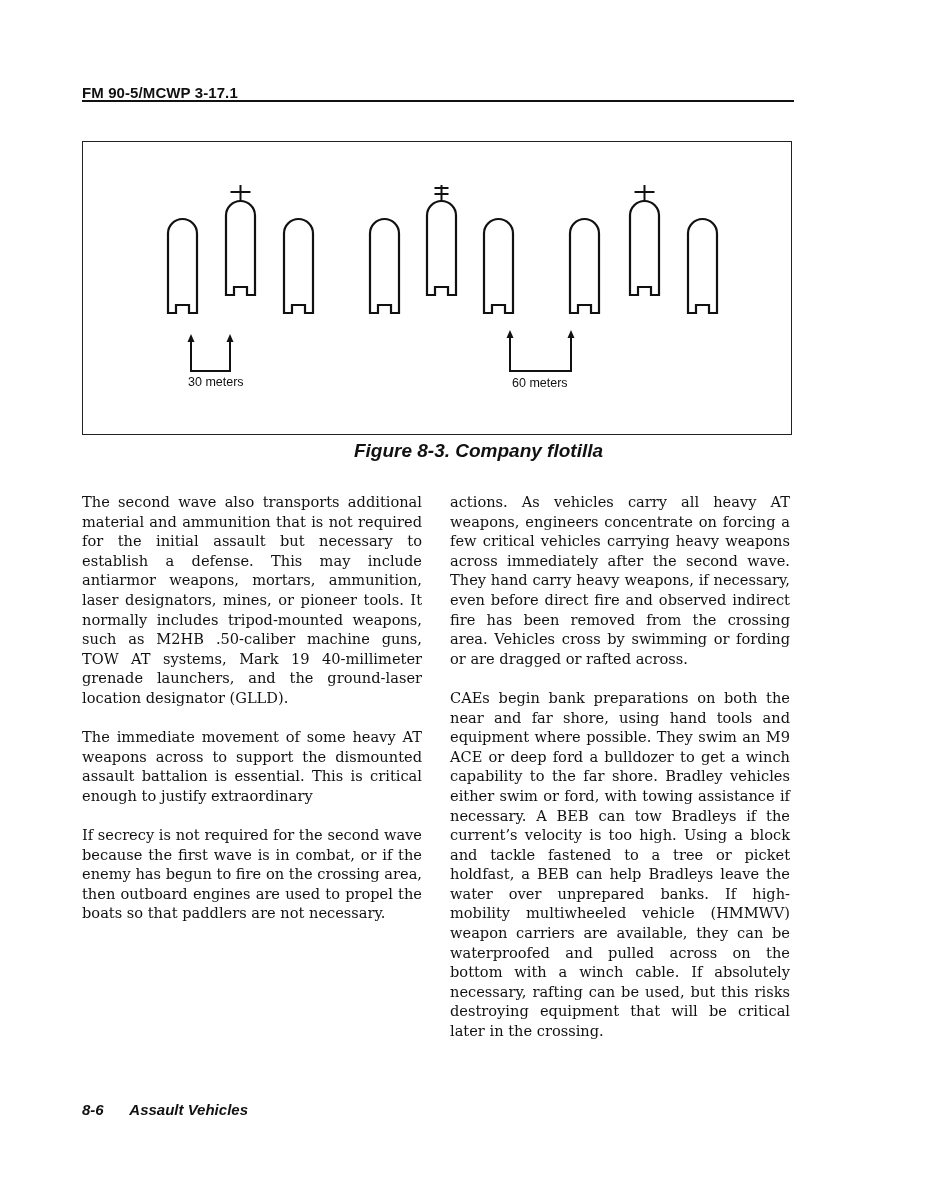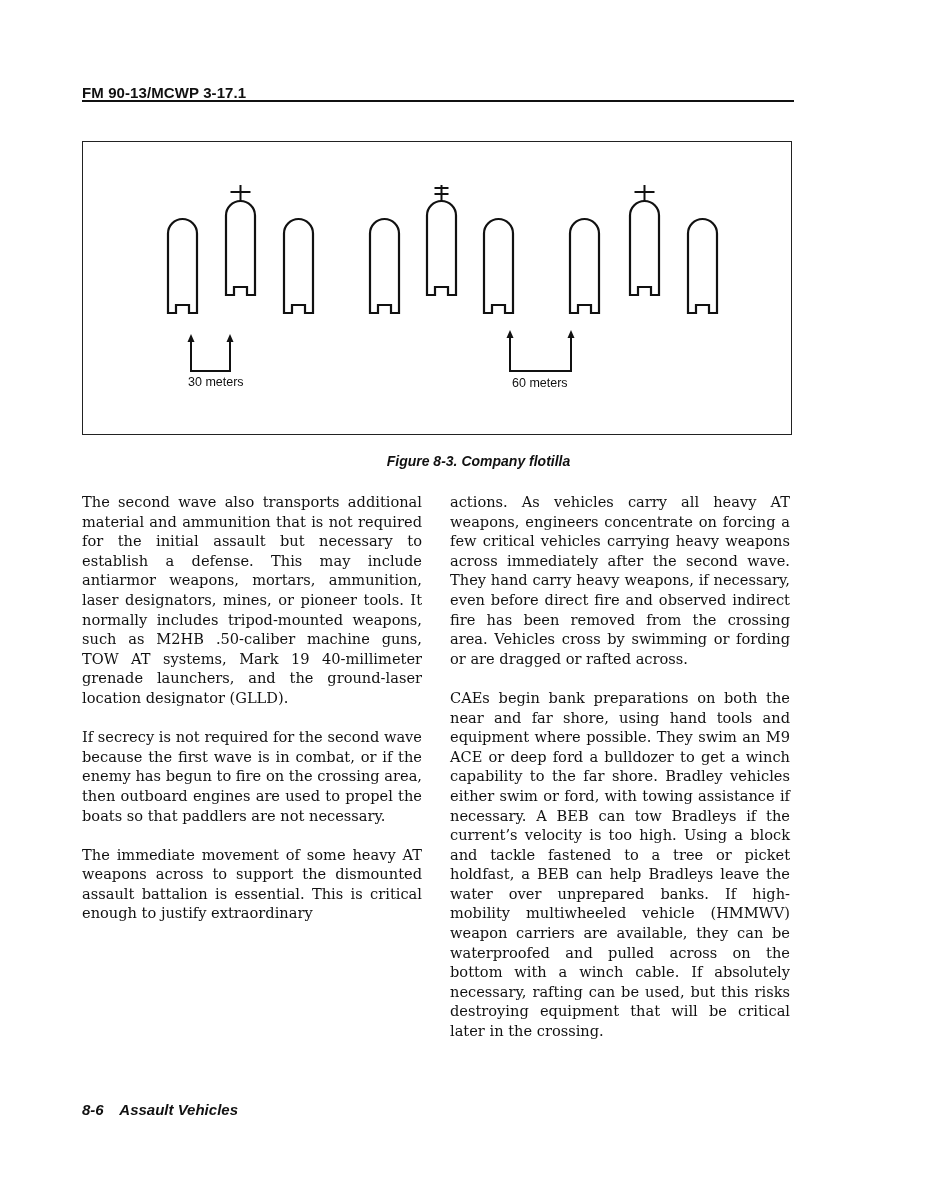--- a/index.html
+++ b/index.html
@@ -14,41 +14,41 @@
   .figure-box {
     position: absolute; left: 82px; top: 141px; width: 708px; height: 292px;
     border: 1.5px solid #222; box-sizing: content-box;
   }
   .figure-box svg { position: absolute; left: 0; top: 0; }
   .fig-label {
     position: absolute; font-family: "Liberation Sans", sans-serif; font-size: 12.5px;
   }
   .caption {
     position: absolute; left: 0; width: 927px; top: 440px; text-align: center;
-    font-family: "Liberation Sans", sans-serif; font-weight: bold; font-style: italic; font-size: 14px;
-    padding-left: 30px; box-sizing: border-box; margin-top: 13px;
+    font-family: "Liberation Sans", sans-serif; font-weight: bold; font-style: italic; font-size: 19px;
+    padding-left: 30px; box-sizing: border-box;
   }
   .col {
     position: absolute; top: 492px; width: 340px;
     font-family: "DejaVu Serif", serif; font-size: 14.6px; line-height: 19.6px;
     text-align: justify; hyphens: manual;
   }
   .col-left { left: 82px; }
   .col-right { left: 450px; }
   .col p { margin: 0 0 19.6px 0; }
   .footer {
     position: absolute; left: 82px; top: 1101px;
     font-family: "Liberation Sans", sans-serif; font-weight: bold; font-style: italic; font-size: 15px;
   }
-  .footer .pg { margin-right: 12px; text-align: center; }
+  .footer .pg { margin-right: 22px; text-align: center; }
 </style>
 </head>
 <body>
 
-<div class="header-title">FM 90-13/MCWP 3-17.1</div>
+<div class="header-title">FM 90-5/MCWP 3-17.1</div>
 <div class="header-rule"></div>
 
 <div class="figure-box">
   <svg id="flotilla-svg" width="710" height="294">
       <path d="M85,171 L85,91.5 A14.5,14.5 0 0 1 114,91.5 L114,171 L106,171 L106,163 L93,163 L93,171 Z" fill="none" stroke="#111" stroke-width="2.2" stroke-linejoin="miter"></path>
       <path d="M143,153 L143,73.5 A14.5,14.5 0 0 1 172,73.5 L172,153 L164,153 L164,145 L151,145 L151,153 Z" fill="none" stroke="#111" stroke-width="2.2" stroke-linejoin="miter"></path>
       <line x1="157.5" y1="59" x2="157.5" y2="43" stroke="#111" stroke-width="2"></line>
       <line x1="147.5" y1="50" x2="167.5" y2="50" stroke="#111" stroke-width="2"></line>
       <path d="M201,171 L201,91.5 A14.5,14.5 0 0 1 230,91.5 L230,171 L222,171 L222,163 L209,163 L209,171 Z" fill="none" stroke="#111" stroke-width="2.2" stroke-linejoin="miter"></path>
       <path d="M287,171 L287,91.5 A14.5,14.5 0 0 1 316,91.5 L316,171 L308,171 L308,163 L295,163 L295,171 Z" fill="none" stroke="#111" stroke-width="2.2" stroke-linejoin="miter"></path>
@@ -74,22 +74,22 @@
       </g>
     </svg>
   <span class="fig-label" style="left:105px; top:233px;">30 meters</span>
   <span class="fig-label" style="left:429px; top:234px;">60 meters</span>
 </div>
 
 <div class="caption">Figure 8-3.  Company flotilla</div>
 
 <div class="col col-left">
   <p>The second wave also transports additional material and ammunition that is not required for the initial assault but neces­sary to establish a defense. This may include antiarmor weapons, mortars, ammunition, laser designators, mines, or pioneer tools. It normally includes tripod-mounted weapons, such as M2HB .50-caliber machine guns, TOW AT systems, Mark 19 40-millimeter grenade launchers, and the ground-laser location designator (GLLD).</p>
+  <p>The immediate movement of some heavy AT weapons across to support the dis­mounted assault battalion is essential. This is critical enough to justify extraordinary</p>
   <p>If secrecy is not required for the second wave because the first wave is in combat, or if the enemy has begun to fire on the cross­ing area, then outboard engines are used to propel the boats so that paddlers are not necessary.</p>
-  <p>The immediate movement of some heavy AT weapons across to support the dis­mounted assault battalion is essential. This is critical enough to justify extraordinary</p>
 </div>
 
 <div class="col col-right">
   <p>actions. As vehicles carry all heavy AT weapons, engineers concentrate on forcing a few critical vehicles carrying heavy weap­ons across immediately after the second wave. They hand carry heavy weapons, if necessary, even before direct fire and observed indirect fire has been removed from the crossing area. Vehicles cross by swimming or fording or are dragged or rafted across.</p>
   <p>CAEs begin bank preparations on both the near and far shore, using hand tools and equipment where possible. They swim an M9 ACE or deep ford a bulldozer to get a winch capability to the far shore. Bradley vehicles either swim or ford, with towing assistance if necessary. A BEB can tow Bradleys if the current’s velocity is too high. Using a block and tackle fastened to a tree or picket holdfast, a BEB can help Bradleys leave the water over unprepared banks. If high-mobility multiwheeled vehi­cle (HMMWV) weapon carriers are avail­able, they can be waterproofed and pulled across on the bottom with a winch cable. If absolutely necessary, rafting can be used, but this risks destroying equipment that will be critical later in the crossing.</p>
 </div>
 
 <div class="footer">
   <span class="pg">8-6</span>
   <span>Assault Vehicles</span>

